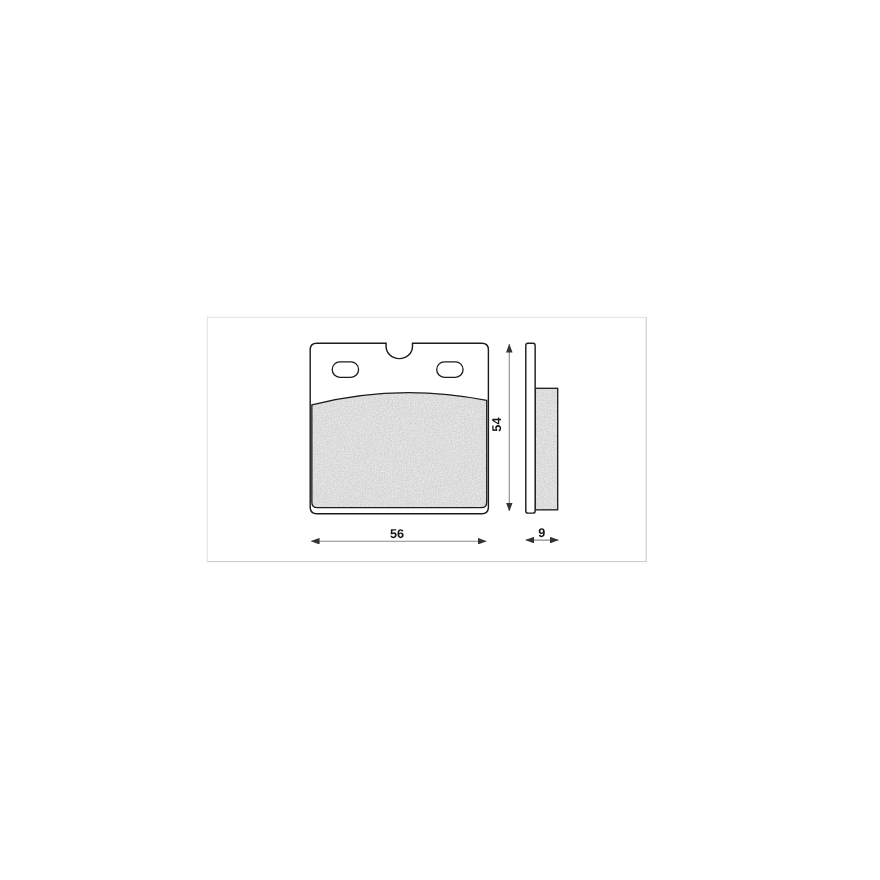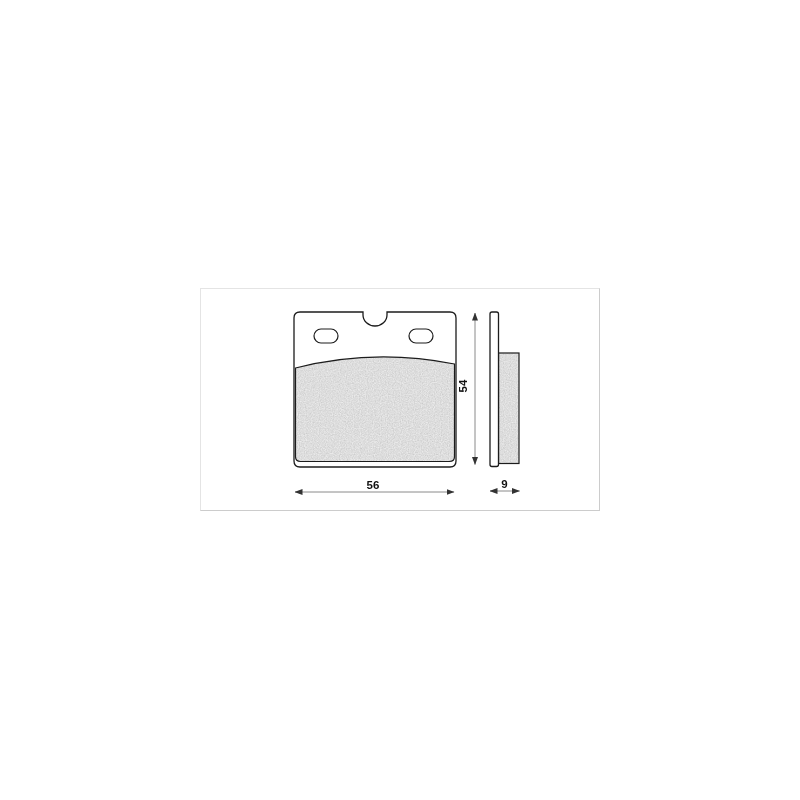--- a/index.html
+++ b/index.html
@@ -12,21 +12,21 @@
     overflow: hidden;
   }
   .page {
     position: relative;
     width: 800px;
     height: 800px;
     background: #ffffff;
   }
   .canvas {
     position: absolute;
-    left: 200px;
+    left: 188px;
     top: 288px;
     width: 400px;
     height: 223px;
     background: #ffffff;
     border: 1px solid #e4e4e4;
     border-right-color: #cccccc;
     border-bottom-color: #cccccc;
     box-sizing: border-box;
   }
   .canvas svg { display: block; }

